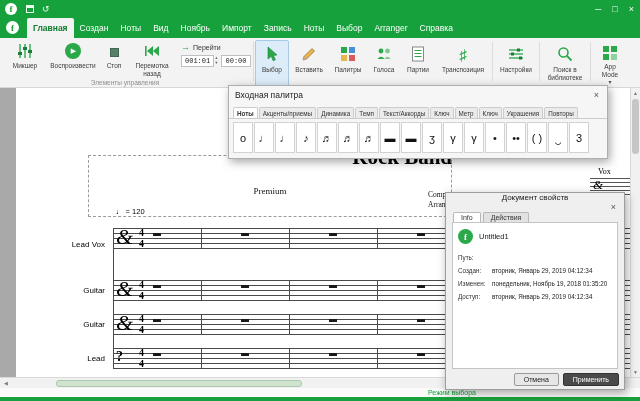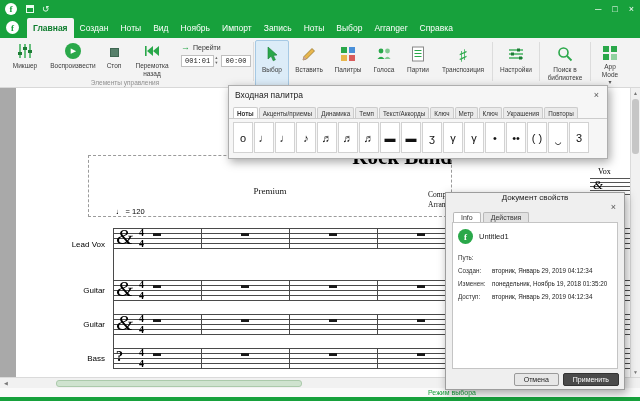--- a/index.html
+++ b/index.html
@@ -326,21 +326,21 @@
 <div class="inst-label" style="top:320px">Guitar</div>
 <div class="staff" style="top:314px">
   <span class="clef">&amp;</span>
   <span class="tsig">
       <span>4</span>
       <span>4</span>
     </span>
 </div>
 <div class="rests" style="top:319px"></div>
 
-<div class="inst-label" style="top:354px">Bass</div>
+<div class="inst-label" style="top:354px">Lead</div>
 <div class="staff" style="top:348px">
   <span class="clef bass">?</span>
   <span class="tsig">
       <span>4</span>
       <span>4</span>
     </span>
 </div>
 <div class="rests" style="top:353px"></div>
 
 <div class="vscroll">

